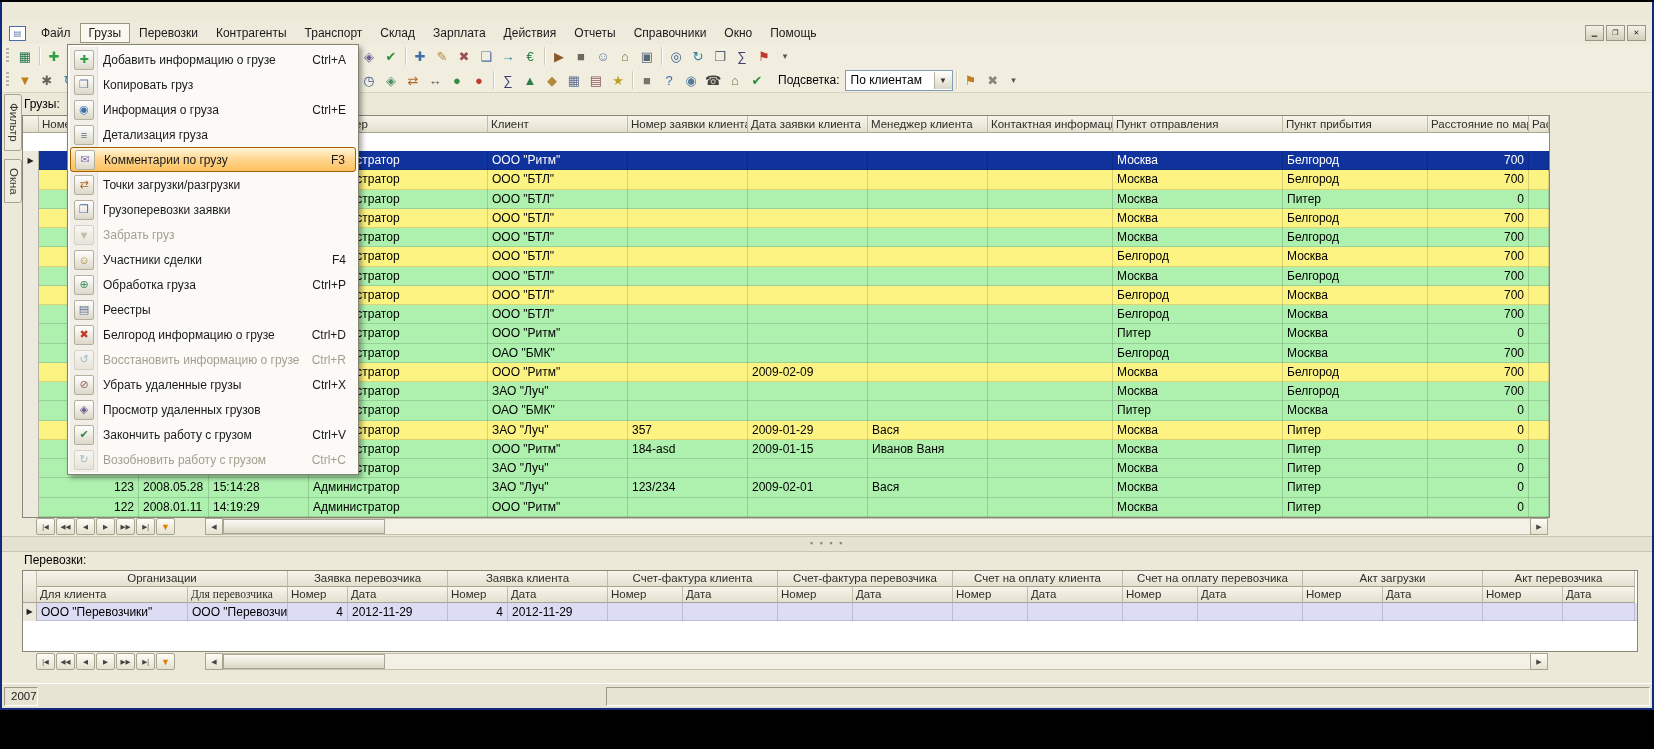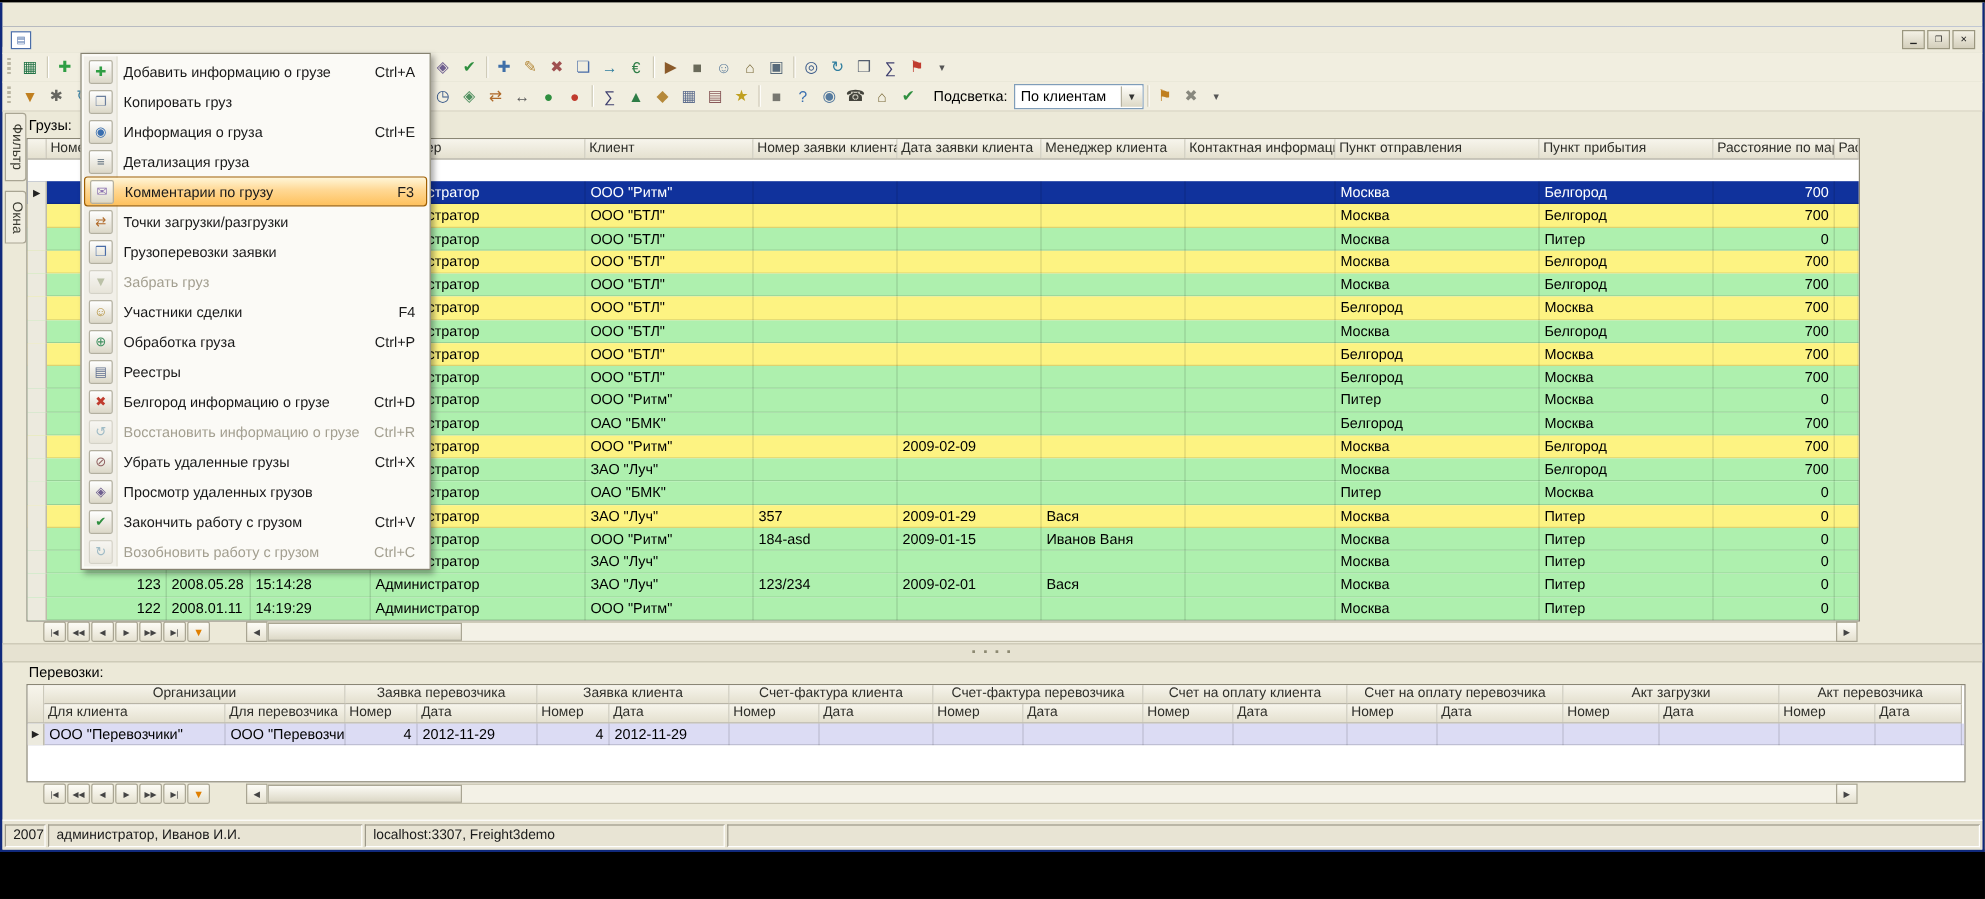--- a/index.html
+++ b/index.html
@@ -118,20 +118,34 @@
       <div class="title-text">ИАС Грузоперевозки - [Рабочая информация]</div>
       <div class="win-btns" id="win-btns">
           <div class="wbtn">▁</div>
           <div class="wbtn">❐</div>
           <div class="wbtn">✕</div>
         </div>
     </div>
 
     <div class="menubar">
       <div class="mdi-doc">▤</div>
+      <div id="menu-items" style="display:flex;align-items:center;">
+          <div class="mb-item">Файл</div>
+          <div class="mb-item open">Грузы</div>
+          <div class="mb-item">Перевозки</div>
+          <div class="mb-item">Контрагенты</div>
+          <div class="mb-item">Транспорт</div>
+          <div class="mb-item">Склад</div>
+          <div class="mb-item">Зарплата</div>
+          <div class="mb-item">Действия</div>
+          <div class="mb-item">Отчеты</div>
+          <div class="mb-item">Справочники</div>
+          <div class="mb-item">Окно</div>
+          <div class="mb-item">Помощь</div>
+        </div>
       <div class="mdi-btns" id="mdi-btns">
           <div class="mdibtn">▁</div>
           <div class="mdibtn">❐</div>
           <div class="mdibtn">✕</div>
         </div>
     </div>
 
     <div class="toolbar" id="toolbar1">
         <div class="grip"></div>
         <div class="tb-icon" style="color: rgb(33, 115, 70);">▦</div>
@@ -577,21 +591,21 @@
         <div class="hcell ghcell" style="left: 14px; width: 251px;">Организации</div>
         <div class="hcell ghcell" style="left: 265px; width: 160px;">Заявка перевозчика</div>
         <div class="hcell ghcell" style="left: 425px; width: 160px;">Заявка клиента</div>
         <div class="hcell ghcell" style="left: 585px; width: 170px;">Счет-фактура клиента</div>
         <div class="hcell ghcell" style="left: 755px; width: 175px;">Счет-фактура перевозчика</div>
         <div class="hcell ghcell" style="left: 930px; width: 170px;">Счет на оплату клиента</div>
         <div class="hcell ghcell" style="left: 1100px; width: 180px;">Счет на оплату перевозчика</div>
         <div class="hcell ghcell" style="left: 1280px; width: 180px;">Акт загрузки</div>
         <div class="hcell ghcell" style="left: 1460px; width: 152px;">Акт перевозчика</div>
         <div class="hcell" style="left: 14px; top: 16px; width: 151px;">Для клиента</div>
-        <div class="hcell" style="left: 165px; top: 16px; width: 100px;">Для перевозчика</div>
+        <div class="hcell" style="left: 165px; top: 16px; width: 100px; font-family: Liberation Serif, serif;">Для перевозчика</div>
         <div class="hcell" style="left: 265px; top: 16px; width: 60px;">Номер</div>
         <div class="hcell" style="left: 325px; top: 16px; width: 100px;">Дата</div>
         <div class="hcell" style="left: 425px; top: 16px; width: 60px;">Номер</div>
         <div class="hcell" style="left: 485px; top: 16px; width: 100px;">Дата</div>
         <div class="hcell" style="left: 585px; top: 16px; width: 75px;">Номер</div>
         <div class="hcell" style="left: 660px; top: 16px; width: 95px;">Дата</div>
         <div class="hcell" style="left: 755px; top: 16px; width: 75px;">Номер</div>
         <div class="hcell" style="left: 830px; top: 16px; width: 100px;">Дата</div>
         <div class="hcell" style="left: 930px; top: 16px; width: 75px;">Номер</div>
         <div class="hcell" style="left: 1005px; top: 16px; width: 95px;">Дата</div>
@@ -637,22 +651,20 @@
           <div class="sarrow">◀</div>
           <div class="strack">
             <div class="sthumb"></div>
           </div>
           <div class="sarrow">▶</div>
         </div>
       </div>
 
     <div class="statusbar">
       <div class="spanel" style="left:2px;width:34px;">2007.12</div>
-      <div class="spanel" style="left:38px;width:262px;">администратор, Иванов И.И.</div>
-      <div class="spanel" style="left:302px;width:300px;">localhost:3307, Freight3demo</div>
       <div class="spanel" style="left:604px;right:2px;"></div>
     </div>
 
     <div id="dropdown-menu">
       <div class="menu-gutter"></div>
     <div class="menu-item">
           <div class="mi-icon" style="color: rgb(47, 158, 68);">✚</div>
           <div class="mi-label">Добавить информацию о грузе</div>
           <div class="mi-shortcut">Ctrl+A</div>
         </div>

